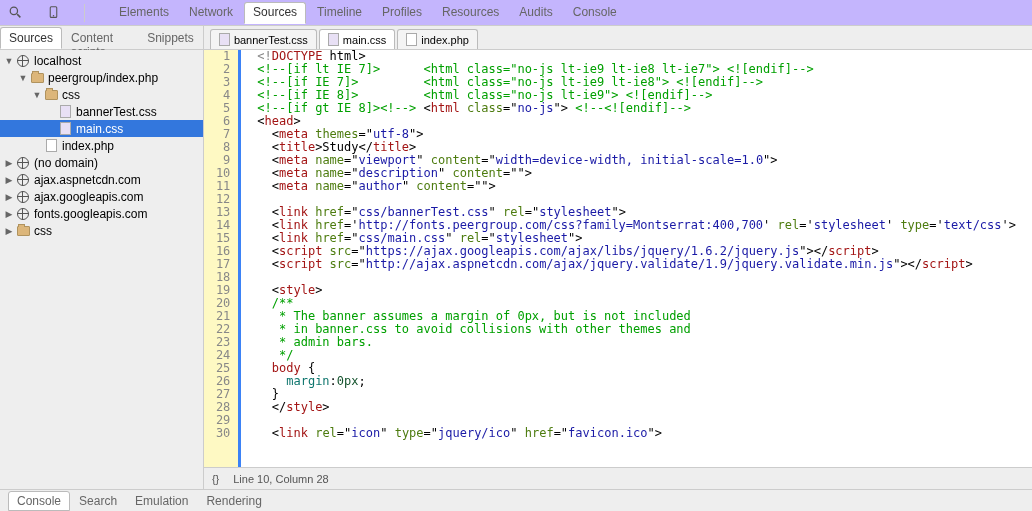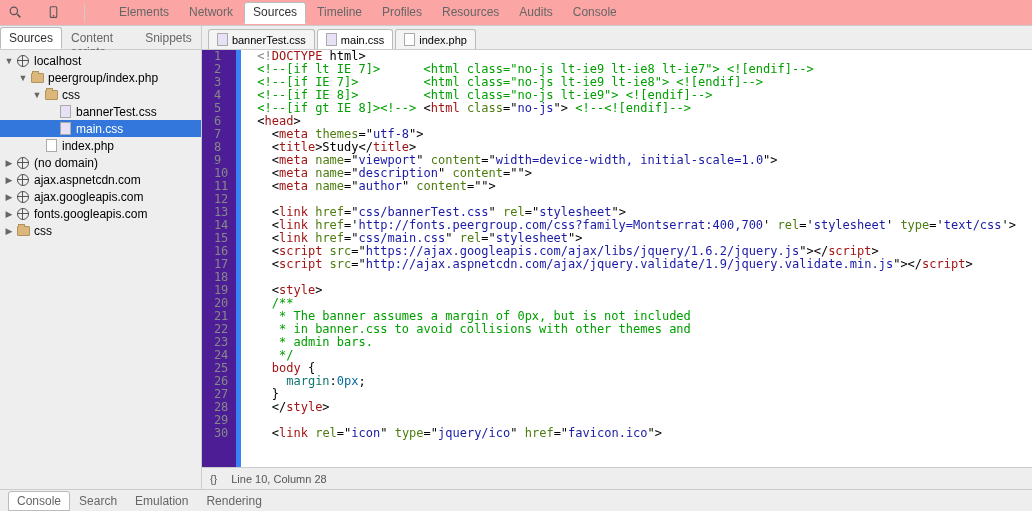--- a/index.html
+++ b/index.html
@@ -1,17 +1,17 @@
 <!DOCTYPE html>
 <html><head>
 <meta charset="utf-8">
 <style>
 *{box-sizing:border-box;margin:0;padding:0}
 body{font-family:"Segoe UI",Tahoma,sans-serif;font-size:12px;background:#eee;height:511px;width:1032px;overflow:hidden;display:flex;flex-direction:column}
-.toolbar{display:flex;align-items:center;height:26px;background:#fca5a5;border-bottom:1px solid #ccc;padding:0 4px;gap:16px}
+.toolbar{display:flex;align-items:center;height:26px;background:#c4b5fd;border-bottom:1px solid #ccc;padding:0 4px;gap:16px}
 .tool-btn{width:22px;height:22px;display:flex;align-items:center;justify-content:center;border:1px solid transparent;border-radius:2px;cursor:pointer;color:#555}
 .tabs-main{display:flex;height:22px;margin-left:4px}
 .tab-main{padding:2px 8px;color:#666;cursor:pointer;border:1px solid transparent;margin:0 1px}
 .tab-main.active{background:#fff;border:1px solid #bbb;border-bottom:1px solid #fff;border-radius:3px 3px 0 0;color:#333}
 .workspace{display:flex;flex:1;overflow:hidden}
 .sidebar{width:220px;background:#eee;border-right:1px solid #ccc;display:flex;flex-direction:column}
 .side-tabs{display:flex;height:24px;border-bottom:1px solid #ccc;background:#eee}
 .side-tab{padding:3px 8px;color:#666;cursor:pointer;border:1px solid transparent;margin-top:1px}
 .side-tab.active{background:#fff;border:1px solid #bbb;border-bottom:1px solid #fff;border-radius:3px 3px 0 0;color:#333}
 .tree{flex:1;overflow:auto;background:#eee;padding-top:2px}
@@ -24,23 +24,23 @@
 .ico-world:after{content:"";position:absolute;top:4px;left:-1px;width:12px;height:1px;background:#555}
 .ico-fold{width:13px;height:10px;background:#dcb67a;border:1px solid #b0935e;border-radius:1px;position:relative}
 .ico-fold:before{content:"";position:absolute;top:-3px;left:0;width:5px;height:2px;background:#dcb67a;border:1px solid #b0935e;border-bottom:none}
 .ico-file{width:11px;height:13px;background:#fff;border:1px solid #aaa;position:relative}
 .ico-css{background:#e8e0f5}
 .editor-area{flex:1;display:flex;flex-direction:column;background:#fff}
 .file-tabs{display:flex;height:24px;background:#eee;border-bottom:1px solid #ccc;align-items:end;padding-left:6px}
 .file-tab{display:flex;align-items:center;padding:3px 8px;border:1px solid #bbb;border-bottom:none;background:#f4f4f4;margin-right:2px;border-radius:3px 3px 0 0;font-size:11px;cursor:pointer;gap:4px}
 .file-tab.active{background:#fff}
 .code-wrap{flex:1;display:flex;overflow:auto;font-family:Menlo,Consolas,monospace;font-size:12px;line-height:13px}
-.gutter{background:#4c1d95;color:#888;text-align:left;padding:0 8px 0 12px;user-select:none;border-right:5px solid #3b82f6}
+.gutter{background:#fef9c3;color:#888;text-align:right;padding:0 8px 0 12px;user-select:none;border-right:3px solid #3b82f6}
 .code{flex:1;padding:0 16px;white-space:pre}
-.c-com{color:#00a000}.c-tag{color:#a31515}.c-at{color:#4d7c0f}.c-str{color:#1a1aa6}.c-doc{color:#888}.c-sel{color:#a31515}.c-prop{color:#0f766e}.c-num{color:#0369a1}
+.c-com{color:#00a000}.c-tag{color:#a31515}.c-at{color:#4d7c0f}.c-str{color:#1a1aa6}.c-doc{color:#888}.c-sel{color:#a31515}.c-prop{color:#0f766e}.c-num{color:#14532d}
 .status{height:22px;border-top:1px solid #ccc;background:#eee;display:flex;align-items:center;padding:0 8px;font-size:11px;color:#555;gap:14px}
 .footer{height:22px;border-top:1px solid #ccc;background:#eee;display:flex;align-items:center;padding:0 8px;font-size:12px}
 .foot-tab{padding:2px 8px;color:#666;cursor:pointer;border:1px solid transparent}
 .foot-tab.active{background:#fff;border:1px solid #bbb;border-radius:3px 3px 0 0}
 .sep{width:1px;height:18px;background:#ccc;margin:0 4px}
 </style>
 </head>
 <body>
 
 <div class="toolbar">

